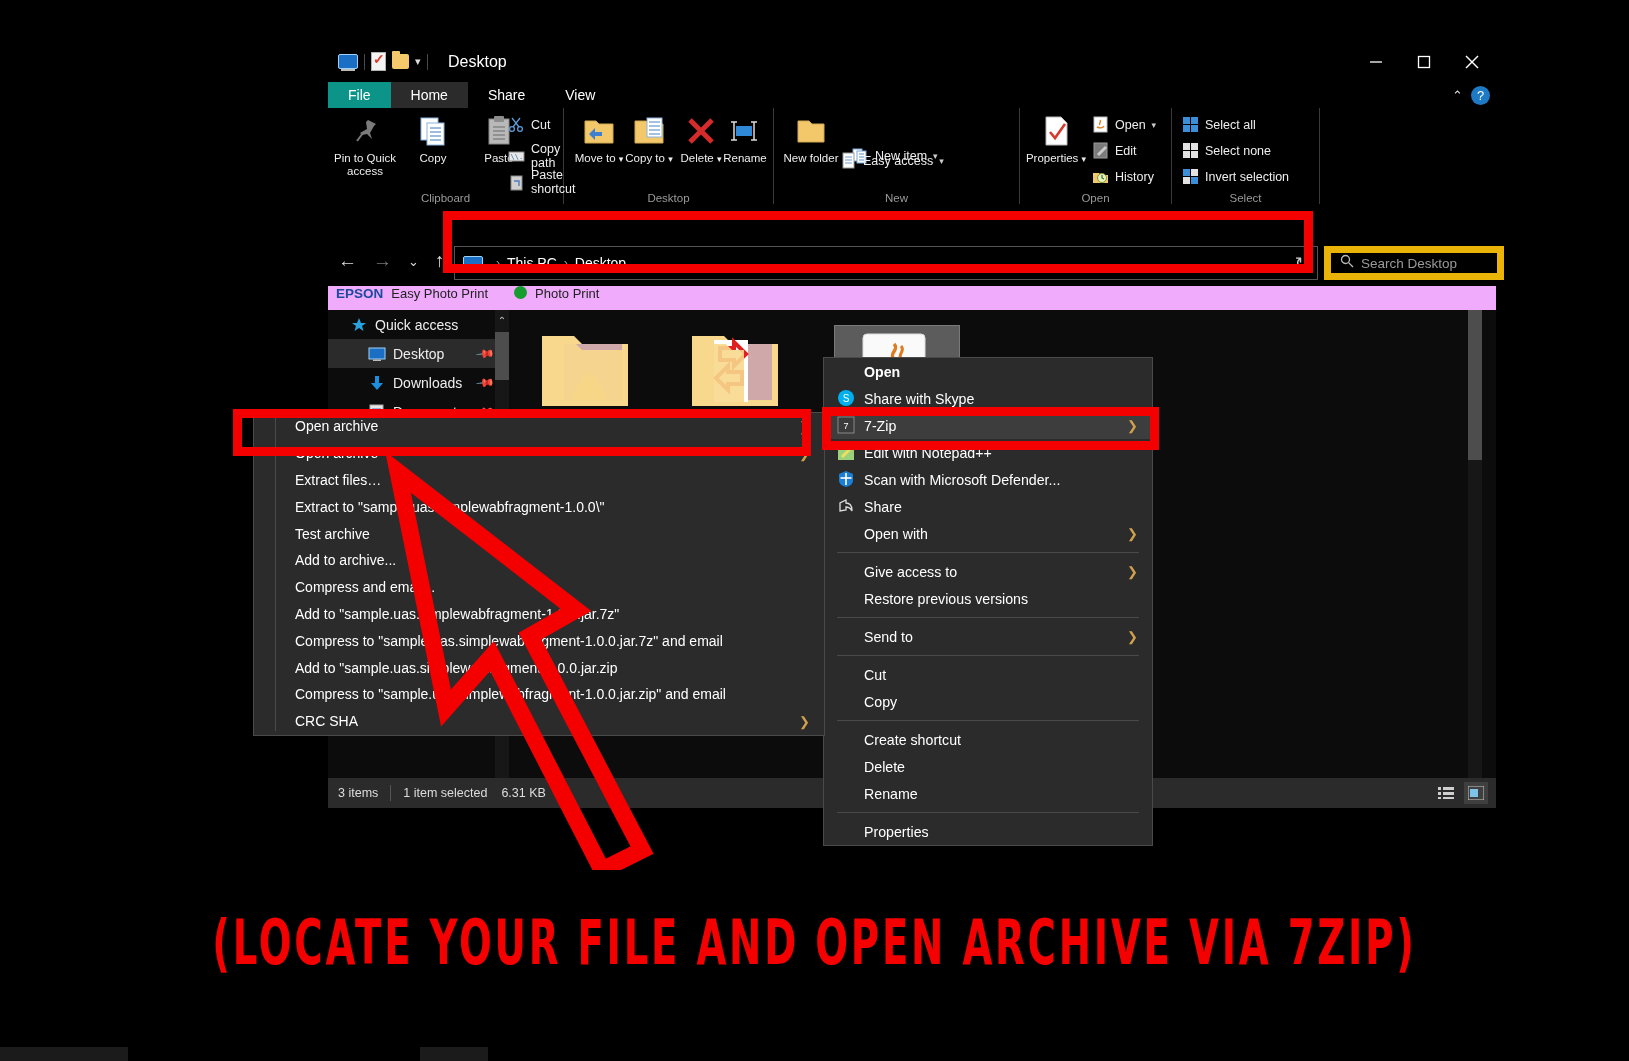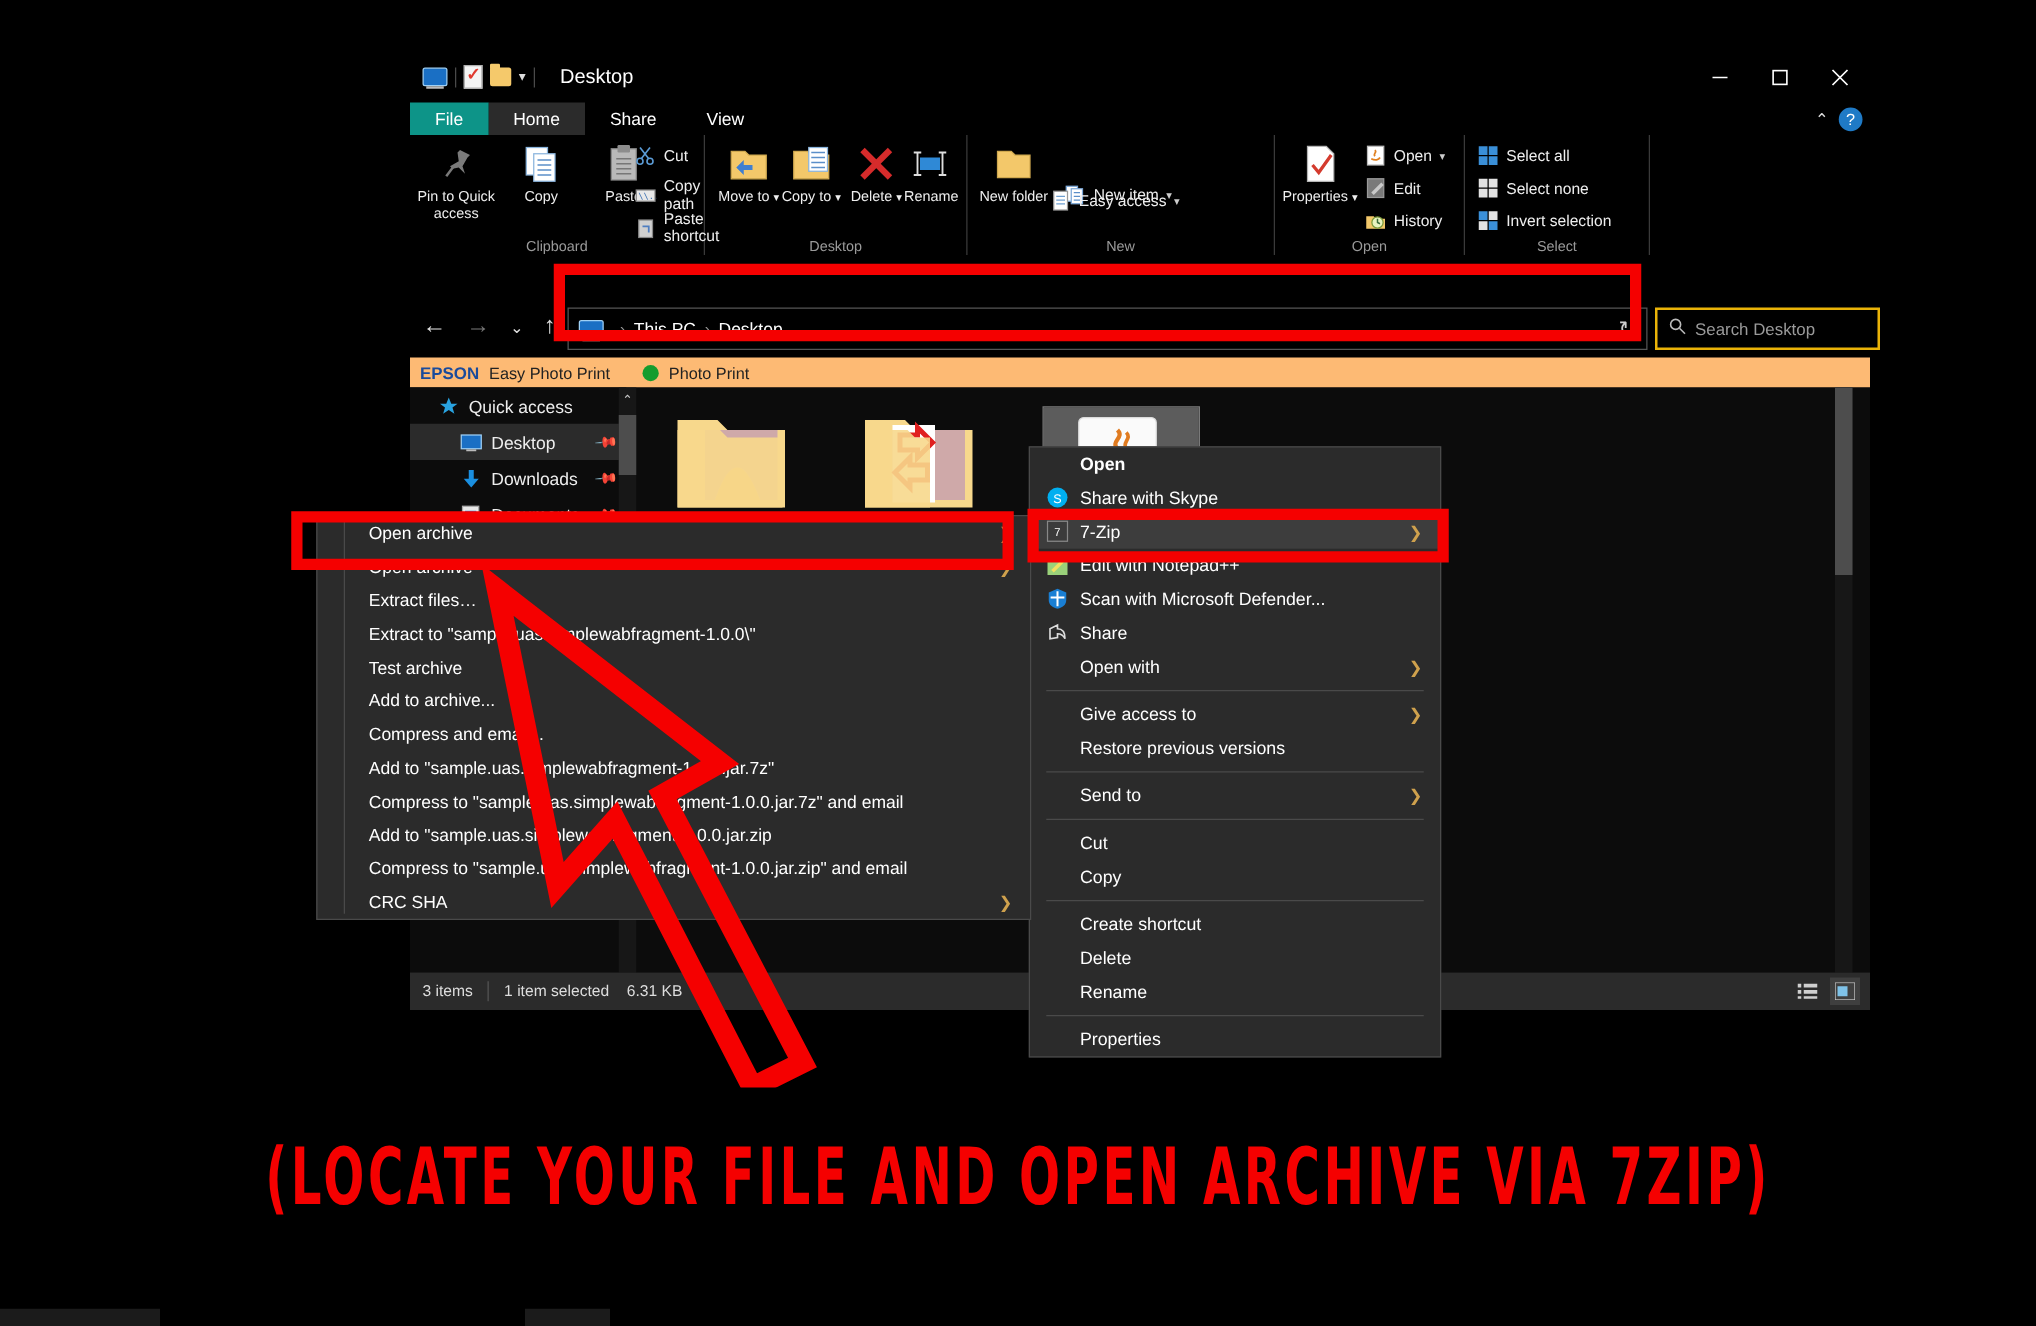--- a/index.html
+++ b/index.html
@@ -52,25 +52,25 @@
   
   .navbar { position:absolute; left:0; top:198px; width:100%; height:46px; background:#000; }
   .navbtns { position:absolute; left:10px; top:10px; display:flex; gap:16px; align-items:center; font-size:19px; color:#ddd;}
   .navbtns .dis { color:#777; }
   .addrbox { position:absolute; left:126px; top:6px; width:864px; height:34px;
              background:#000; border:1px solid #555; display:flex; align-items:center; padding:0 8px; }
   .crumb { font-size:14px; color:#fff; }
   .crumb-sep { color:#9a9a9a; font-size:12px; margin:0 7px; }
   .addr-right { margin-left:auto; display:flex; gap:18px; align-items:center; color:#ccc; font-size:14px;}
   .searchbox { position:absolute; left:996px; top:6px; width:180px; height:34px; background:#000;
-               border:2px solid #eab308; display:flex; align-items:center; gap:7px; padding:0 9px; }
+               border:7px solid #eab308; display:flex; align-items:center; gap:7px; padding:0 9px; }
   .searchbox .ph { font-size:13.5px; color:#9a9a9a; }
   
-  .epsonbar { position:absolute; left:0; top:244px; width:100%; height:24px; background:#fdba74; color:#222;
-              display:flex; align-items:center; gap:8px; padding-left:8px; font-size:13px; }
+  .epsonbar { position:absolute; left:0; top:244px; width:100%; height:24px; background:#f0abfc; color:#222;
+              display:flex; align-items:flex-start; gap:8px; padding-left:8px; font-size:13px; }
   .epsonbar .brand { color:#1a4b9c; font-weight:bold; font-size:13.5px; }
   .epsondot{width:13px;height:13px;border-radius:50%;background:#149c2e;display:inline-block;}
   
   .body { position:absolute; left:0; top:268px; width:100%; height:468px; background:#0c0c0c; }
   .sidebar { position:absolute; left:0; top:0; width:173px; height:100%; background:#0c0c0c; }
   .navitem { height:29px; display:flex; align-items:center; font-size:14px; color:#eee; }
   .navitem.sel { background:#2b2b2b; }
   .navitem .nio { width:18px; height:18px; margin-right:7px; flex:0 0 18px; }
   .pin { margin-left:auto; margin-right:8px; color:#b9b9b9; font-size:12px; transform:rotate(40deg); }
   .sbscroll { position:absolute; left:167px; top:0; width:14px; height:100%; background:#171717; }

